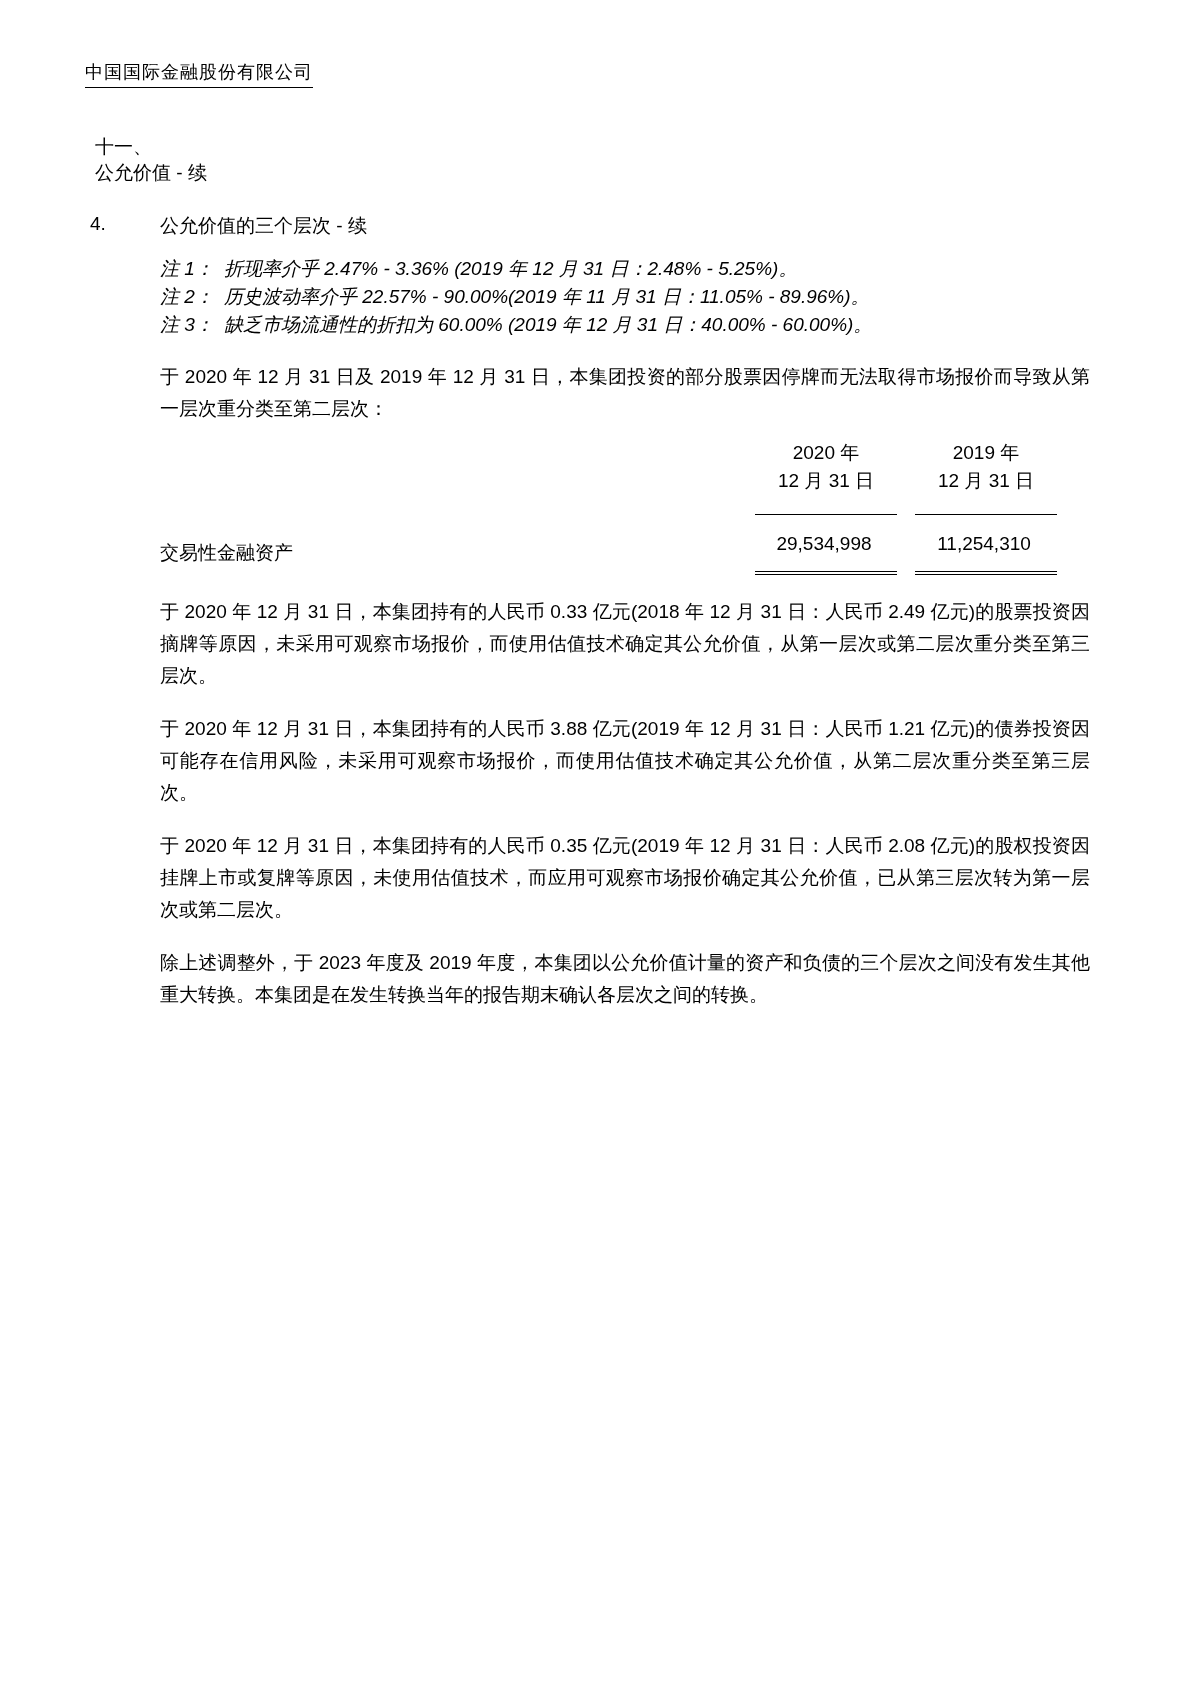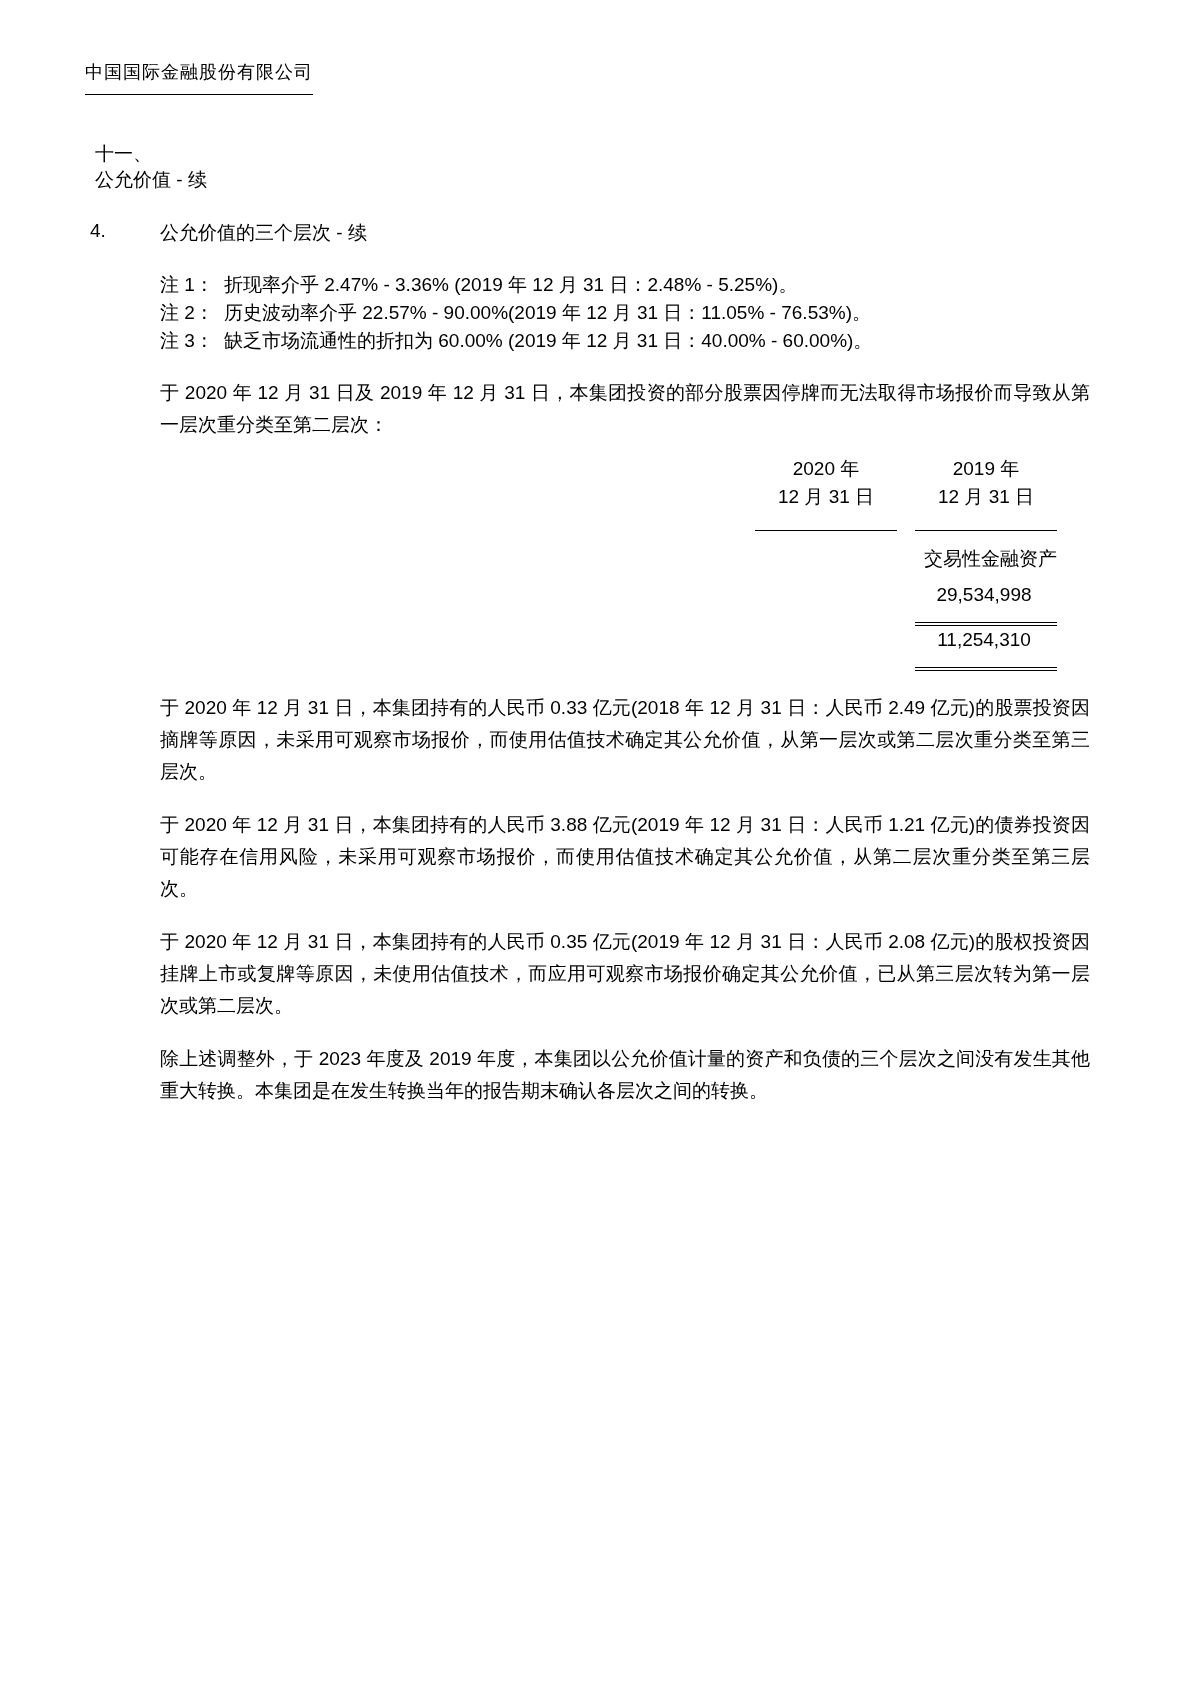--- a/index.html
+++ b/index.html
@@ -15,39 +15,40 @@
   }
   .company-wrap {
     padding-top: 60px;
     padding-left: 85px;
   }
   .company {
     display: inline-block;
     font-size: 18px;
     letter-spacing: 1px;
     border-bottom: 1px solid #000;
-    padding-bottom: 10px;
+    padding-bottom: 3px;
   }
   .h-section {
     margin-top: 46px;
     padding-left: 95px;
     display: flex;
     flex-direction: column;
   }
   .h-section .h-no { width: 65px; flex: 0 0 auto; }
   .h-item {
     margin-top: 27px;
     padding-left: 90px;
     display: flex;
   }
   .h-item .h-no { width: 70px; flex: 0 0 auto; }
   .notes {
-    margin-top: 25px;
+    margin-top: 16px;
     margin-left: 160px;
     margin-right: 120px;
+    font-style: italic;
   }
   .note-row {
     display: flex;
     line-height: 28px;
   }
   .note-label { width: 64px; flex: 0 0 auto; }
   .note-text { flex: 1; }
   .para {
     margin-left: 160px;
     margin-right: 100px;
@@ -67,21 +68,21 @@
     flex: 0 0 auto;
     width: 142px;
     text-align: center;
     line-height: 28px;
   }
   .tcol.gap { margin-left: 18px; }
   .tdate {
     border-bottom: 1px solid #000;
     padding-bottom: 19px;
   }
-  .tdata { margin-top: 15px; flex-direction: column; }
+  .tdata { margin-top: 15px; }
   .tval {
     text-align: center;
     padding-right: 4px;
     padding-bottom: 13px;
     border-bottom: 4px double #000;
     box-sizing: border-box;
   }
   .tdata .tlabel { padding-bottom: 9px; }
   .page-footer {
     position: absolute;
@@ -111,21 +112,21 @@
     <span>公允价值的三个层次 - 续</span>
   </div>
 
   <div class="notes">
     <div class="note-row">
       <span class="note-label">注 1：</span>
       <span class="note-text">折现率介乎 2.47% - 3.36% (2019 年 12 月 31 日：2.48% - 5.25%)。</span>
     </div>
     <div class="note-row">
       <span class="note-label">注 2：</span>
-      <span class="note-text">历史波动率介乎 22.57% - 90.00%(2019 年 12 月 31 日：11.05% - 76.53%)。</span>
+      <span class="note-text">历史波动率介乎 22.57% - 90.00%(2019 年 11 月 31 日：11.05% - 89.96%)。</span>
     </div>
     <div class="note-row">
       <span class="note-label">注 3：</span>
       <span class="note-text">缺乏市场流通性的折扣为 60.00% (2019 年 12 月 31 日：40.00% - 60.00%)。</span>
     </div>
   </div>
 
   <div class="para intro">于 2020 年 12 月 31 日及 2019 年 12 月 31 日，本集团投资的部分股票因停牌而无法取得市场报价而导致从第一层次重分类至第二层次：</div>
 
   <div class="ftable">

